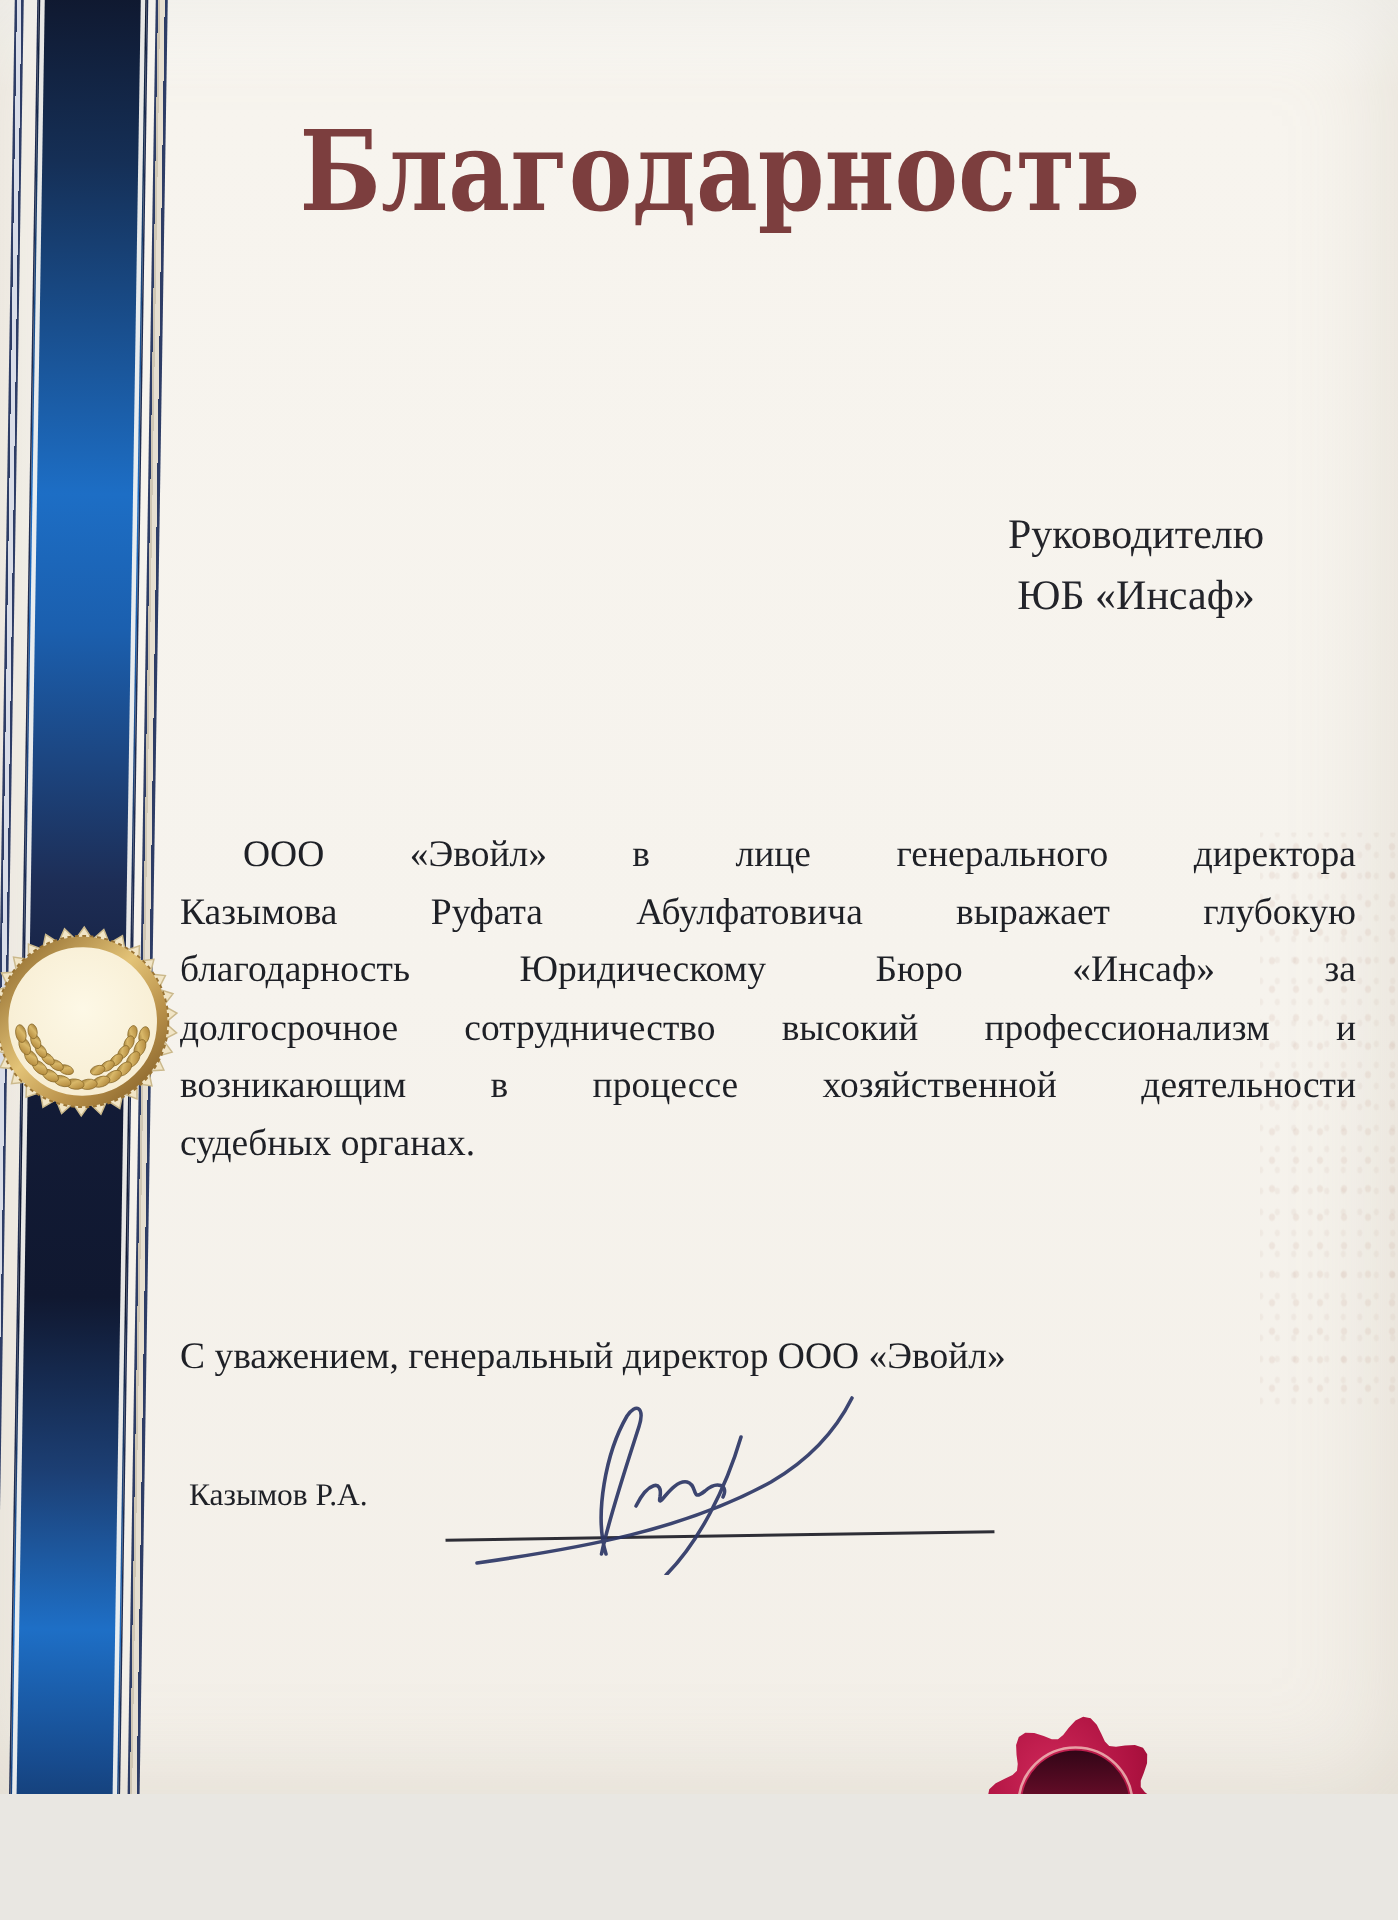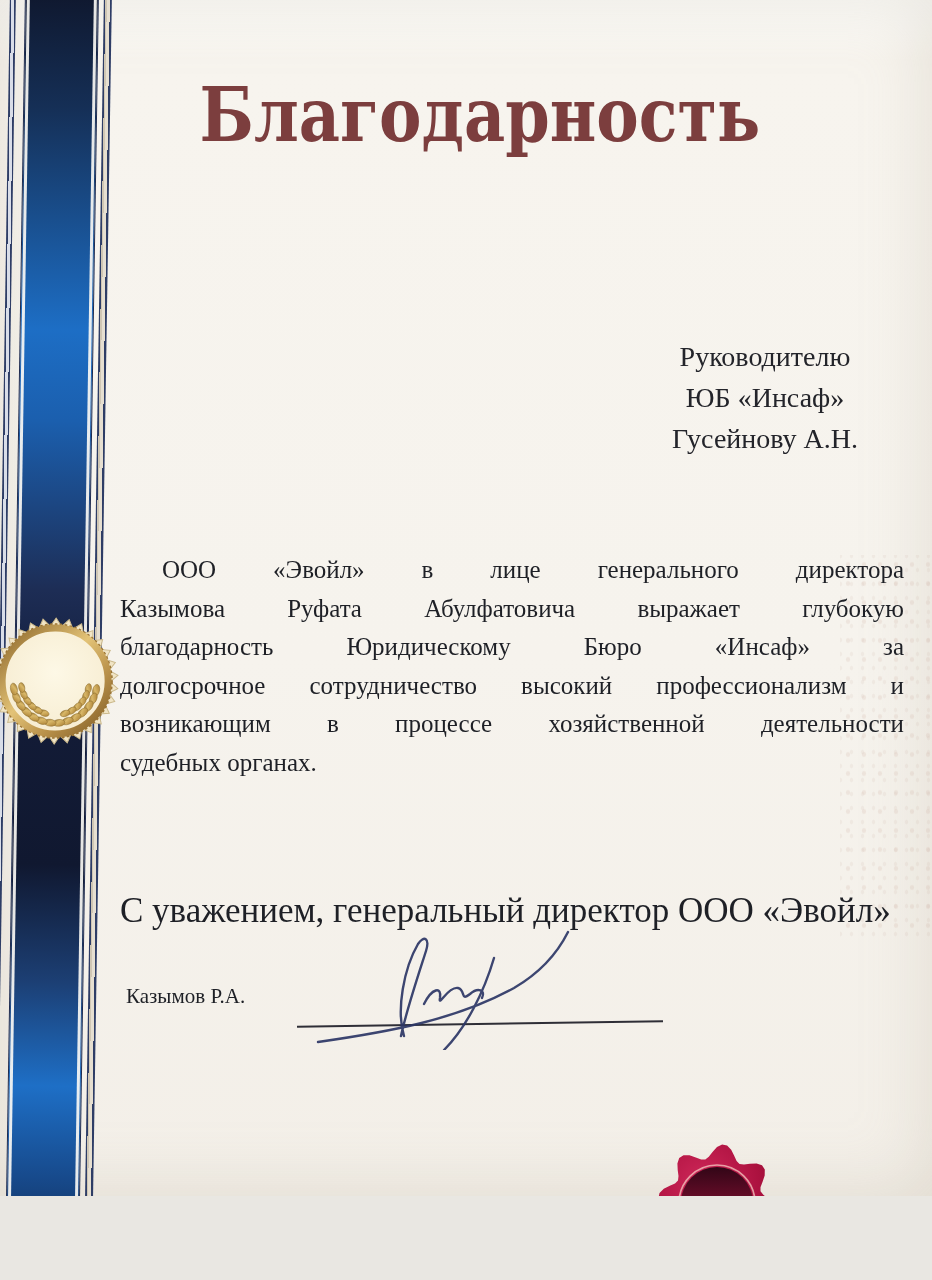--- a/index.html
+++ b/index.html
@@ -31,21 +31,21 @@
     font-family:"DejaVu Serif", serif;font-weight:bold;font-size:74px;
     color:#7c3e3e;letter-spacing:0px;}
   .title span{display:inline-block;transform:scaleX(.86);}
   .recipient{position:absolute;left:672px;top:336px;font-size:28px;line-height:41px;color:#23242a;text-align:center;}
   .bodytext{position:absolute;left:120px;top:551px;width:784px;
     font-size:25px;color:#1e2026;}
   .body-line{height:38.5px;line-height:38.5px;text-align:justify;text-align-last:justify;
     text-justify:inter-word;white-space:nowrap;}
   .body-line.first{text-indent:42px;}
   .body-line.last{text-align-last:left;}
-  .closing{position:absolute;left:120px;top:891px;font-size:35px;color:#1e2026;}
+  .closing{position:absolute;left:120px;top:891px;font-size:25px;color:#1e2026;}
   .signer{position:absolute;left:126px;top:984px;font-size:21px;color:#1e2026;}
   .sig-line{position:absolute;left:297px;top:1023px;width:366px;height:0;
     border-top:2px solid #2e2e36;transform:rotate(-0.9deg);}
   .signature-svg{position:absolute;left:304px;top:924px;width:292px;height:126px;}
   .wax-seal{position:absolute;left:650px;top:1136px;width:134px;height:134px;}
   .speckles{position:absolute;right:0;top:555px;width:92px;height:385px;opacity:.55;
     background-image:radial-gradient(rgba(195,155,140,.28) 1.5px, transparent 2.6px),
                      radial-gradient(rgba(185,150,135,.18) 1.2px, transparent 2.2px);
     background-size:16px 19px,11px 14px;background-position:0 0,6px 8px;
     pointer-events:none;}
@@ -115,21 +115,20 @@
 
   <div class="speckles"></div>
 
   <div class="title">
     <span>Благодарность</span>
   </div>
 
   <div class="recipient">
     <div>Руководителю</div>
     <div>ЮБ «Инсаф»</div>
-    <div>Гусейнову А.Н.</div>
   </div>
 
   <div class="bodytext">
     <div class="body-line first">ООО «Эвойл» в лице генерального директора</div>
     <div class="body-line">Казымова Руфата Абулфатовича выражает глубокую</div>
     <div class="body-line">благодарность Юридическому Бюро «Инсаф» за</div>
     <div class="body-line">долгосрочное сотрудничество высокий профессионализм и</div>
     <div class="body-line">возникающим в процессе хозяйственной деятельности</div>
     <div class="body-line last">судебных органах.</div>
   </div>

